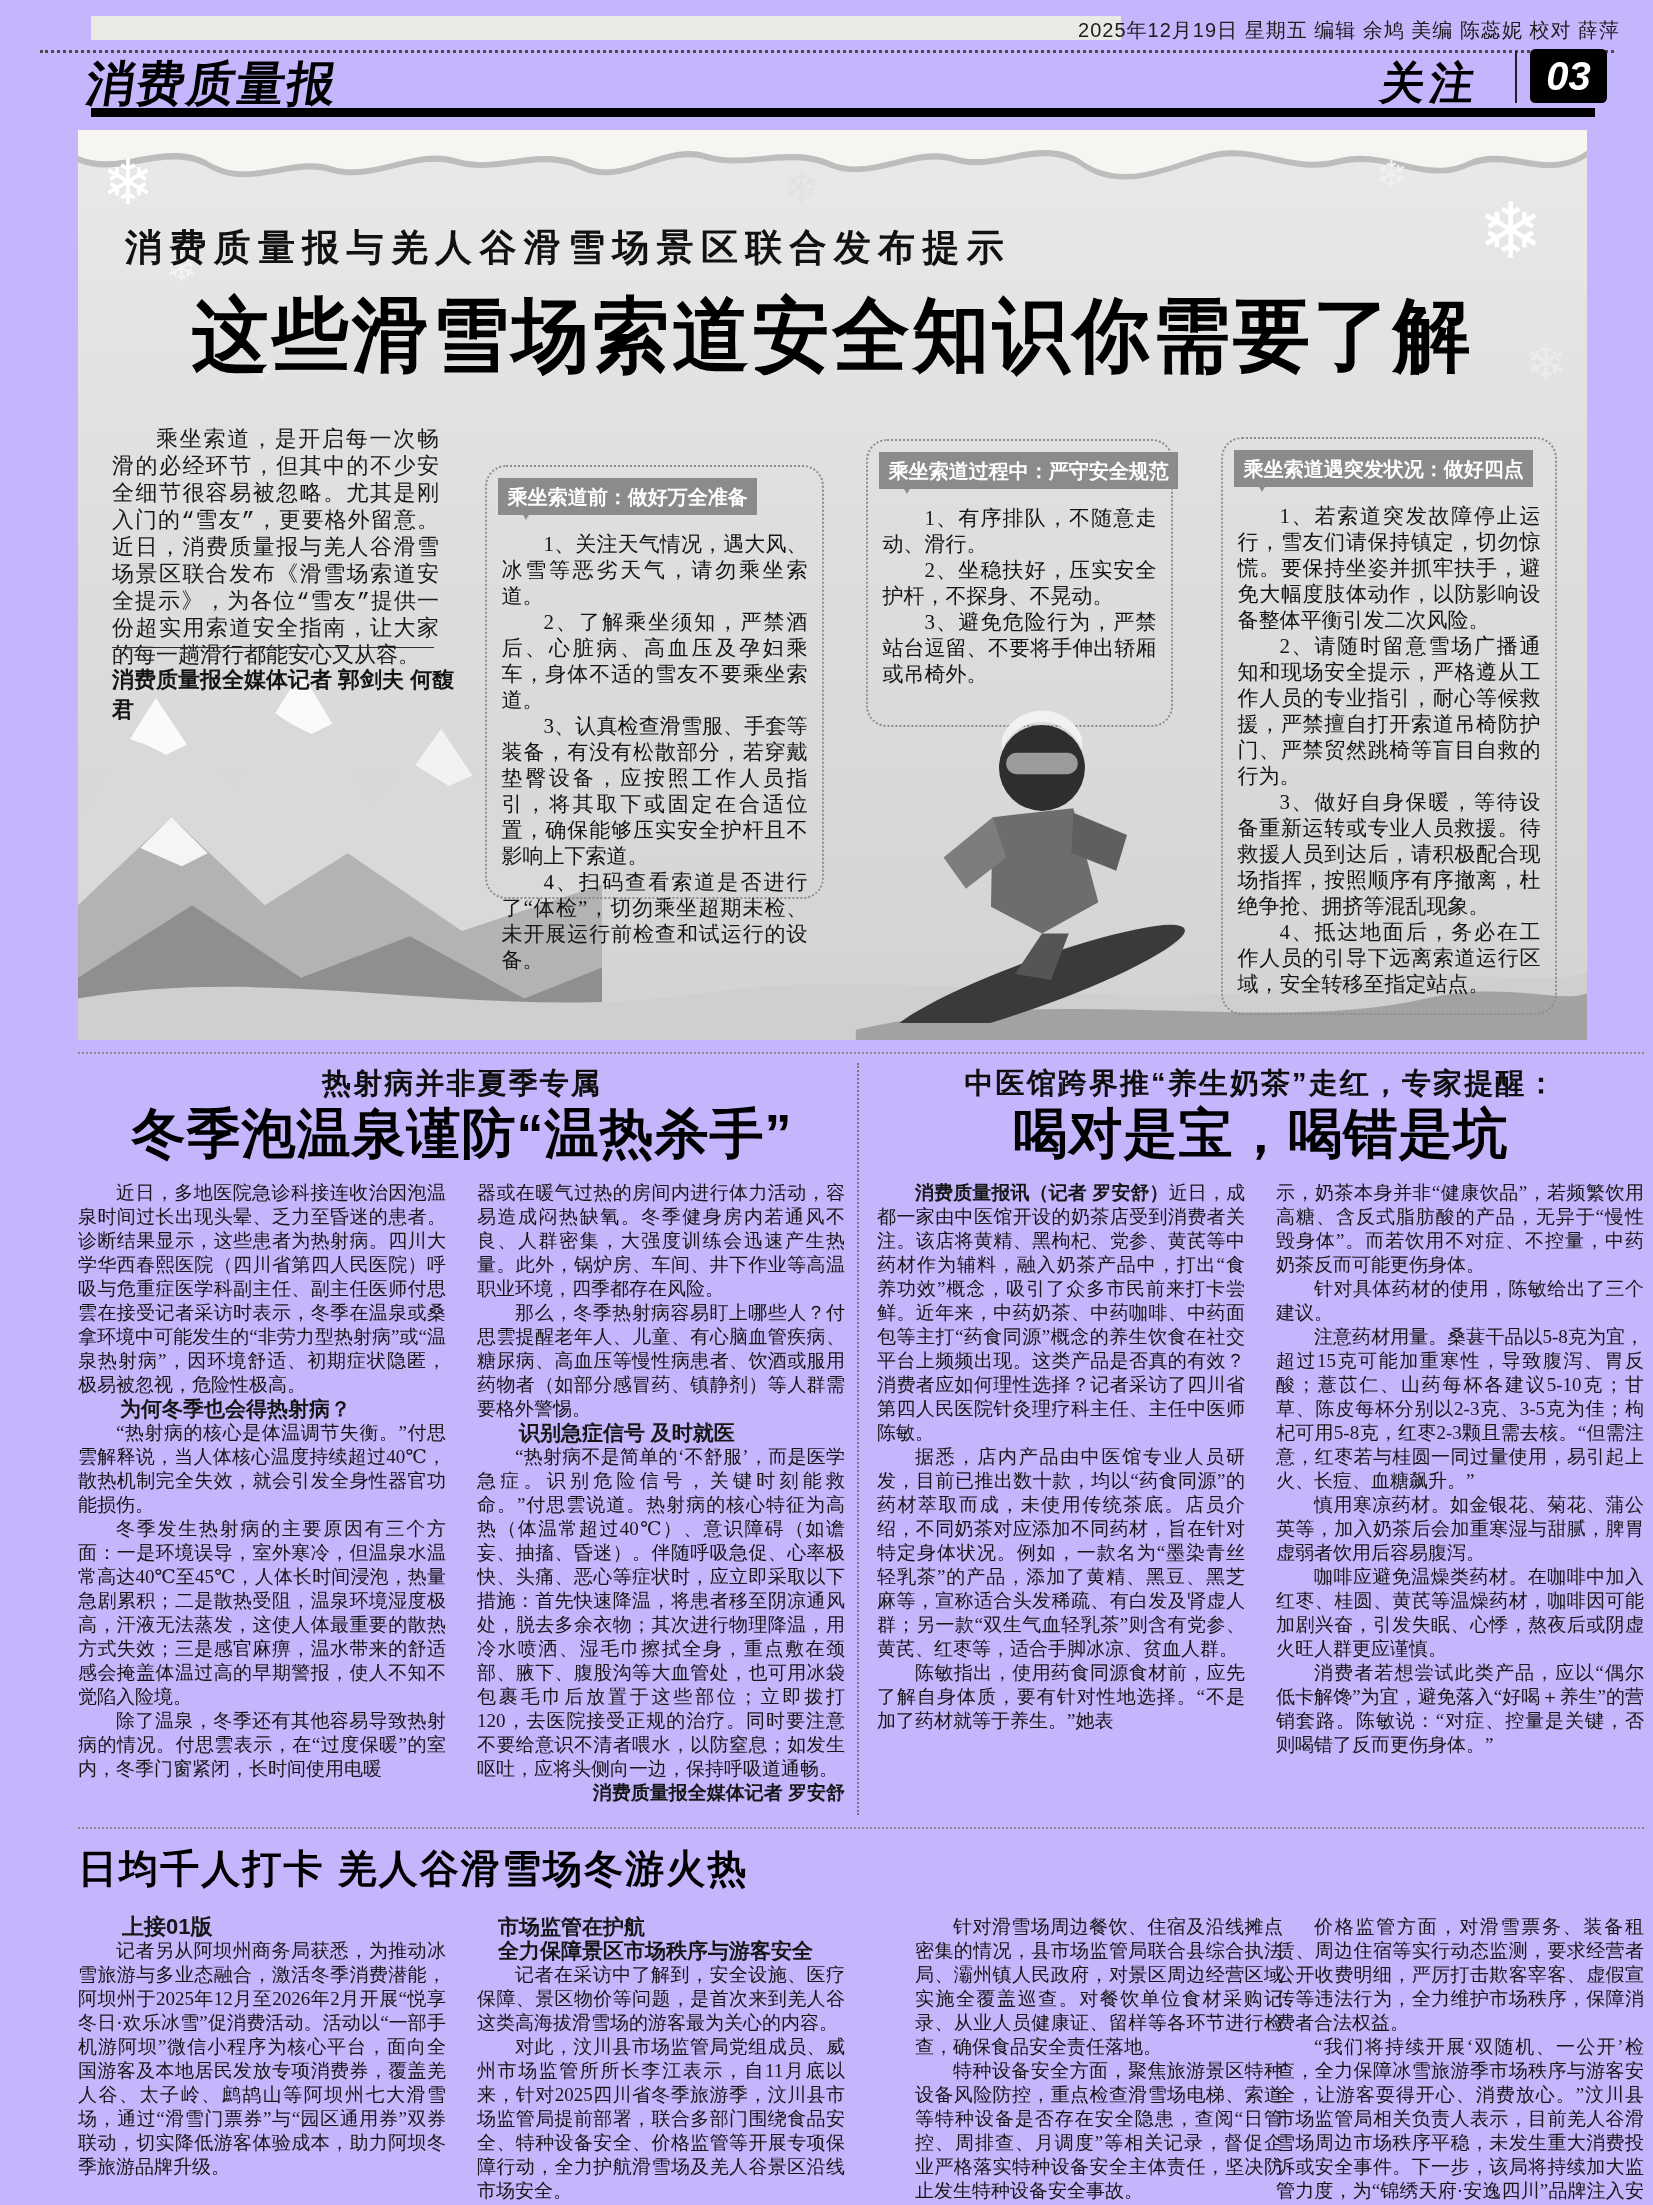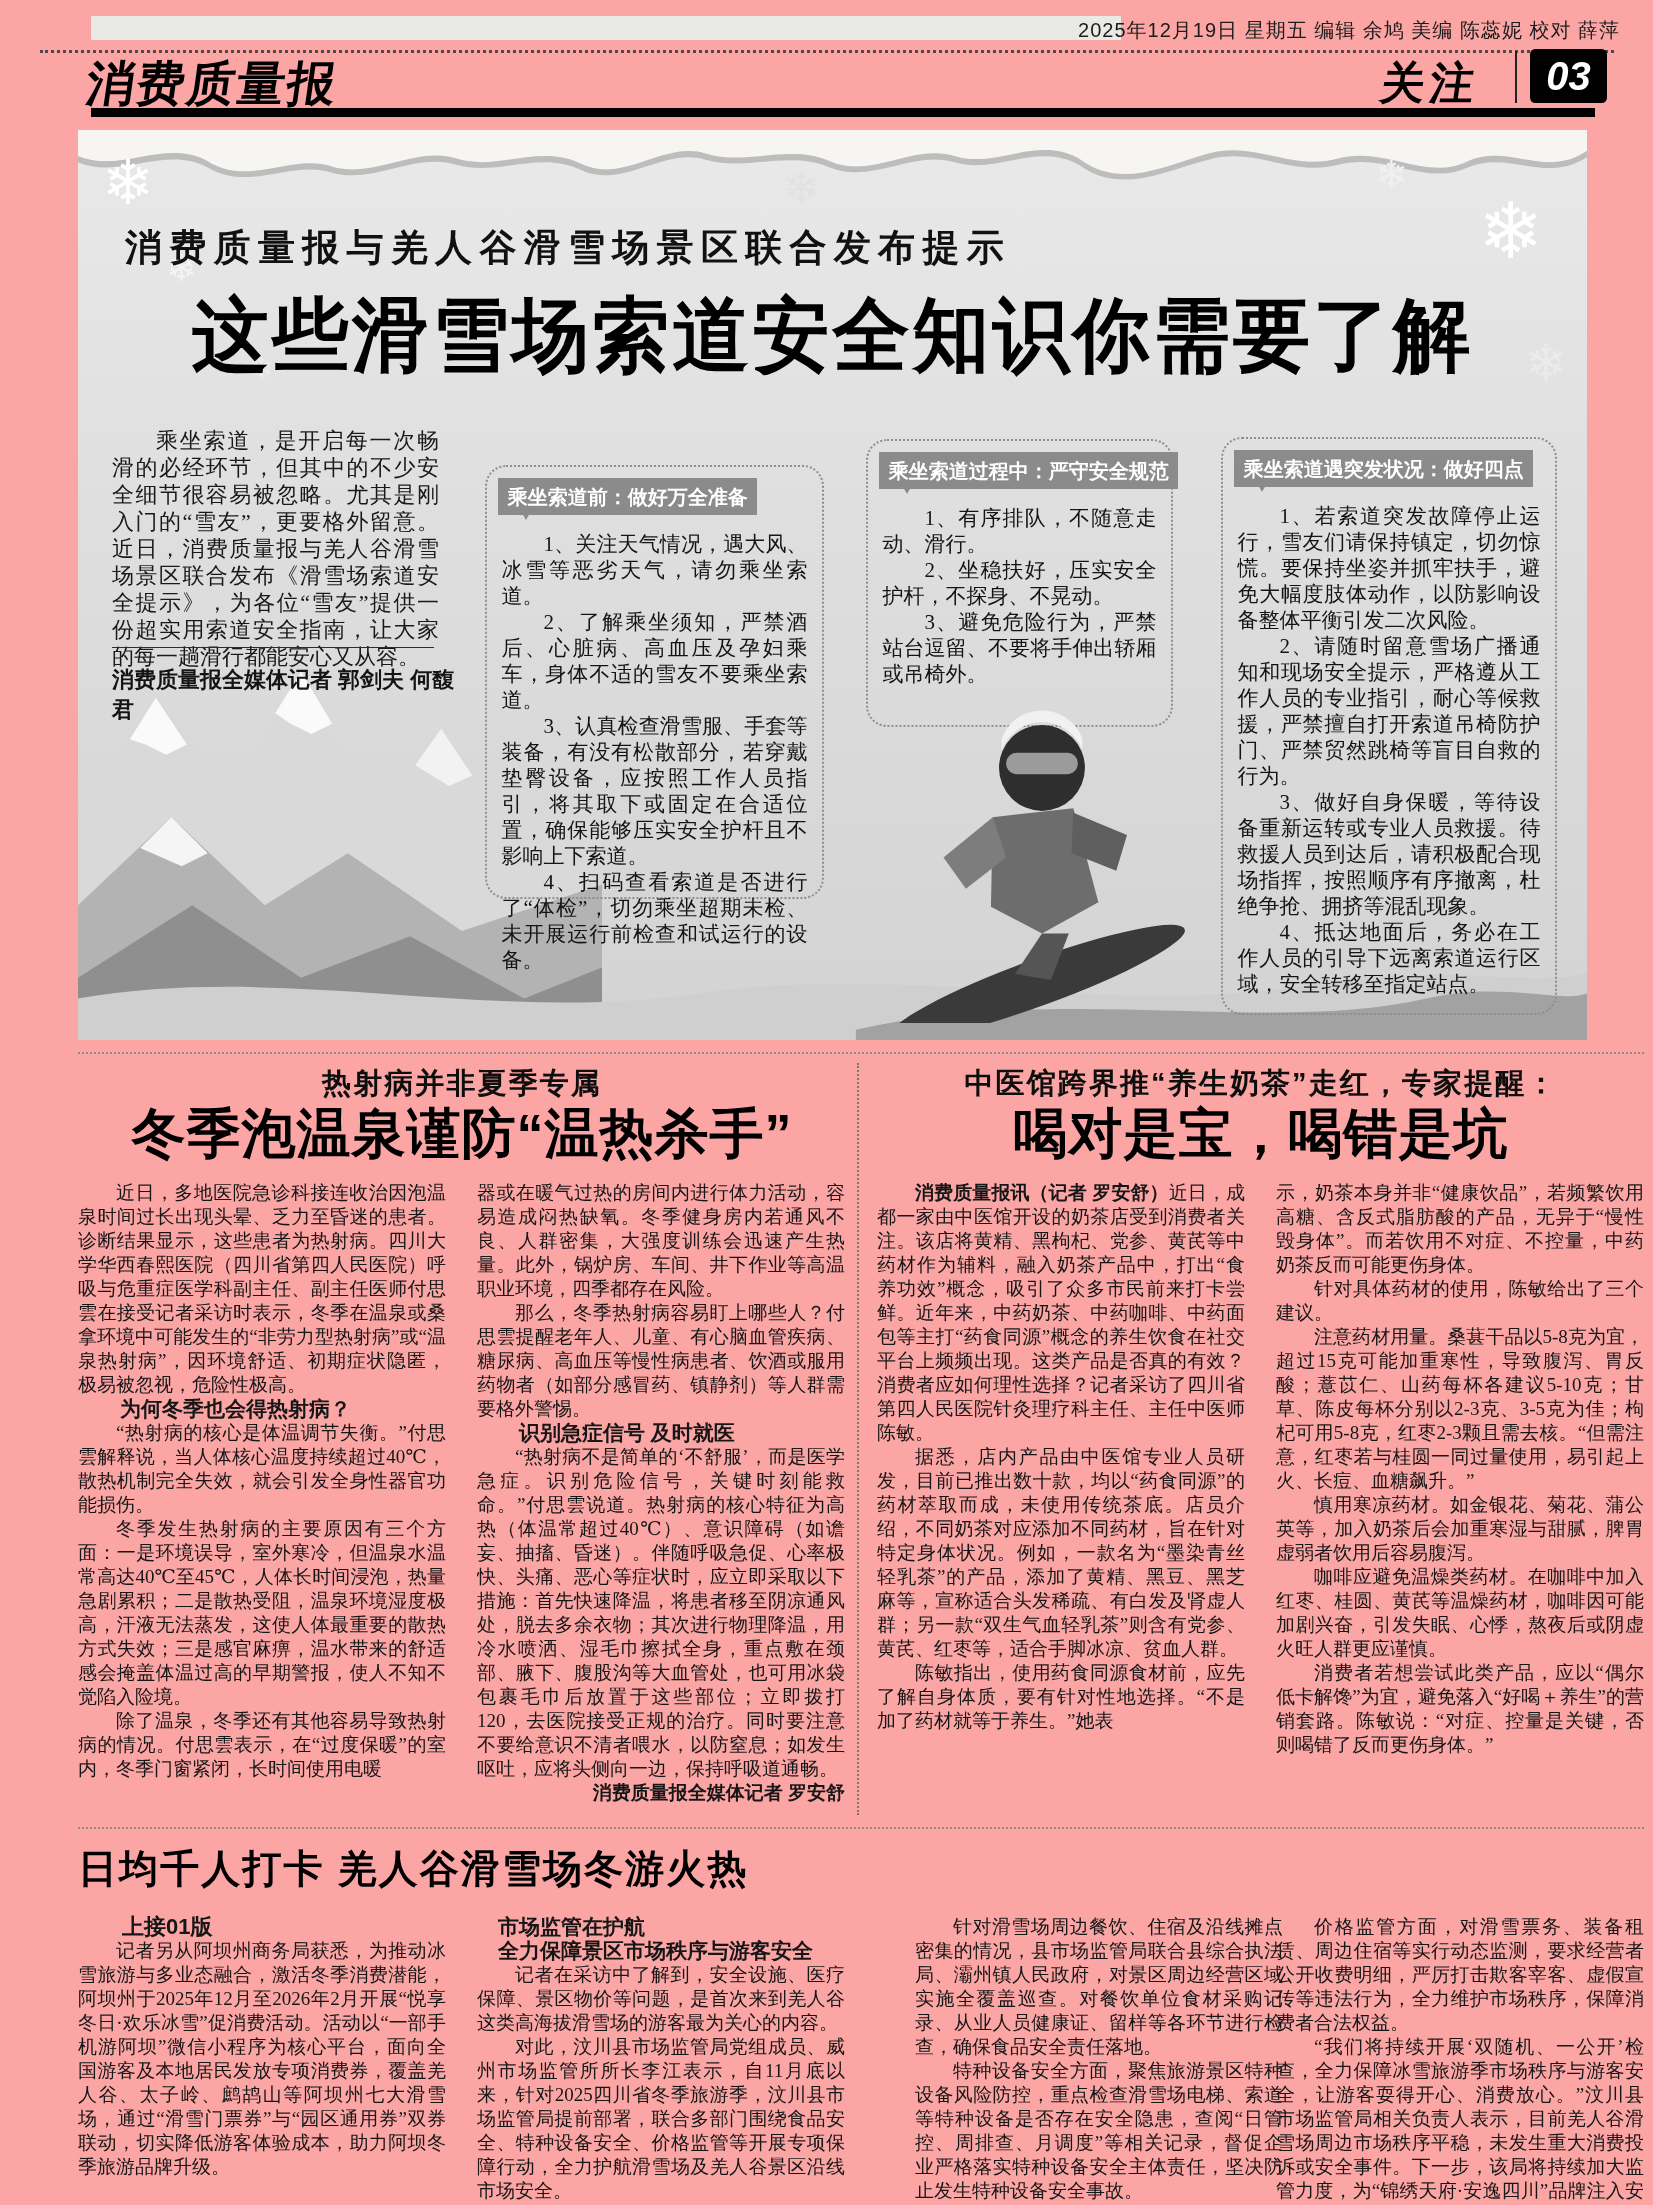--- a/index.html
+++ b/index.html
@@ -1,16 +1,16 @@
 <!DOCTYPE html>
 <html style="font-size:8.3px"><head>
 <meta charset="utf-8">
 <style>
   html,body{margin:0;padding:0;background:#9a9a9a;}
-  .paper{position:relative;width:1654px;height:2205px;background:#fca5a5;margin:0 auto;
+  .paper{position:relative;width:1654px;height:2205px;background:#c4b5fd;margin:0 auto;
          font-family:"Liberation Serif","DejaVu Serif",serif;color:#141414;overflow:hidden;}
 
   
   .gray-band{position:absolute;left:91px;top:15.6px;width:1030px;height:24px;background:#e9e9e6;}
   .dateline{position:absolute;top:16.6px;right:34px;font-family:"Liberation Sans","DejaVu Sans",sans-serif;
             font-size:20px;letter-spacing:1px;color:#1c1c1c;}
   .hdr-dotted{position:absolute;left:40px;top:50px;width:1574px;border-top:3.1px dotted #4a4a4a;}
   .masthead{position:absolute;left:87px;top:52px;font-family:"Liberation Sans","DejaVu Sans",sans-serif;
             font-weight:900;font-size:48px;letter-spacing:2.1px;transform:skewX(-8deg);color:#000;}
   .section-label{position:absolute;left:1381px;top:54px;font-family:"Liberation Sans","DejaVu Sans",sans-serif;
@@ -30,21 +30,21 @@
   .mountains{position:absolute;left:0;bottom:0;width:524px;height:446px;}
   .snowboarder{position:absolute;left:778px;top:534px;width:363px;height:358px;}
   .flake{position:absolute;color:#fff;line-height:1;user-select:none;}
   .feature-kicker{position:absolute;top:92px;left:0;width:100%;
            font-family:"Liberation Sans","DejaVu Sans",sans-serif;font-weight:800;font-size:37px;
            letter-spacing:7.3px;color:#111;margin-left:47px;}
   .feature-title{position:absolute;top:154px;left:0;width:100%;text-align:center;margin:0;
            font-family:"Liberation Sans","DejaVu Sans",sans-serif;font-weight:900;font-size:77px;
            letter-spacing:3.1px;color:#000;transform:scaleY(1.05);}
   .feature-intro{position:absolute;left:34px;top:296px;width:327px;font-size:22px;line-height:27px;
-           text-align:justify;color:#191919;}
+           text-align:justify;color:#191919;font-family:Liberation Mono, monospace;}
   .feature-intro p{margin:0;text-indent:2em;}
   .intro-rule{position:absolute;left:34px;top:516px;width:322px;border-top:1.6px solid #2d2d2d;}
   .feature-byline{position:absolute;left:34px;top:534px;width:353px;
            font-family:"Liberation Sans","DejaVu Sans",sans-serif;font-weight:700;font-size:22px;}
 
   .tip-box{position:absolute;border:2.6px dotted #8d8d8d;border-radius:21px;}
   .box1{left:407px;top:334px;width:335px;height:430px;}
   .box2{left:788px;top:308px;width:303px;height:284px;}
   .box3{left:1143px;top:306px;width:332px;height:574px;}
   .tip-label{position:absolute;top:11.4px;left:11.4px;background:#8b8b8b;color:#fff;white-space:nowrap;

